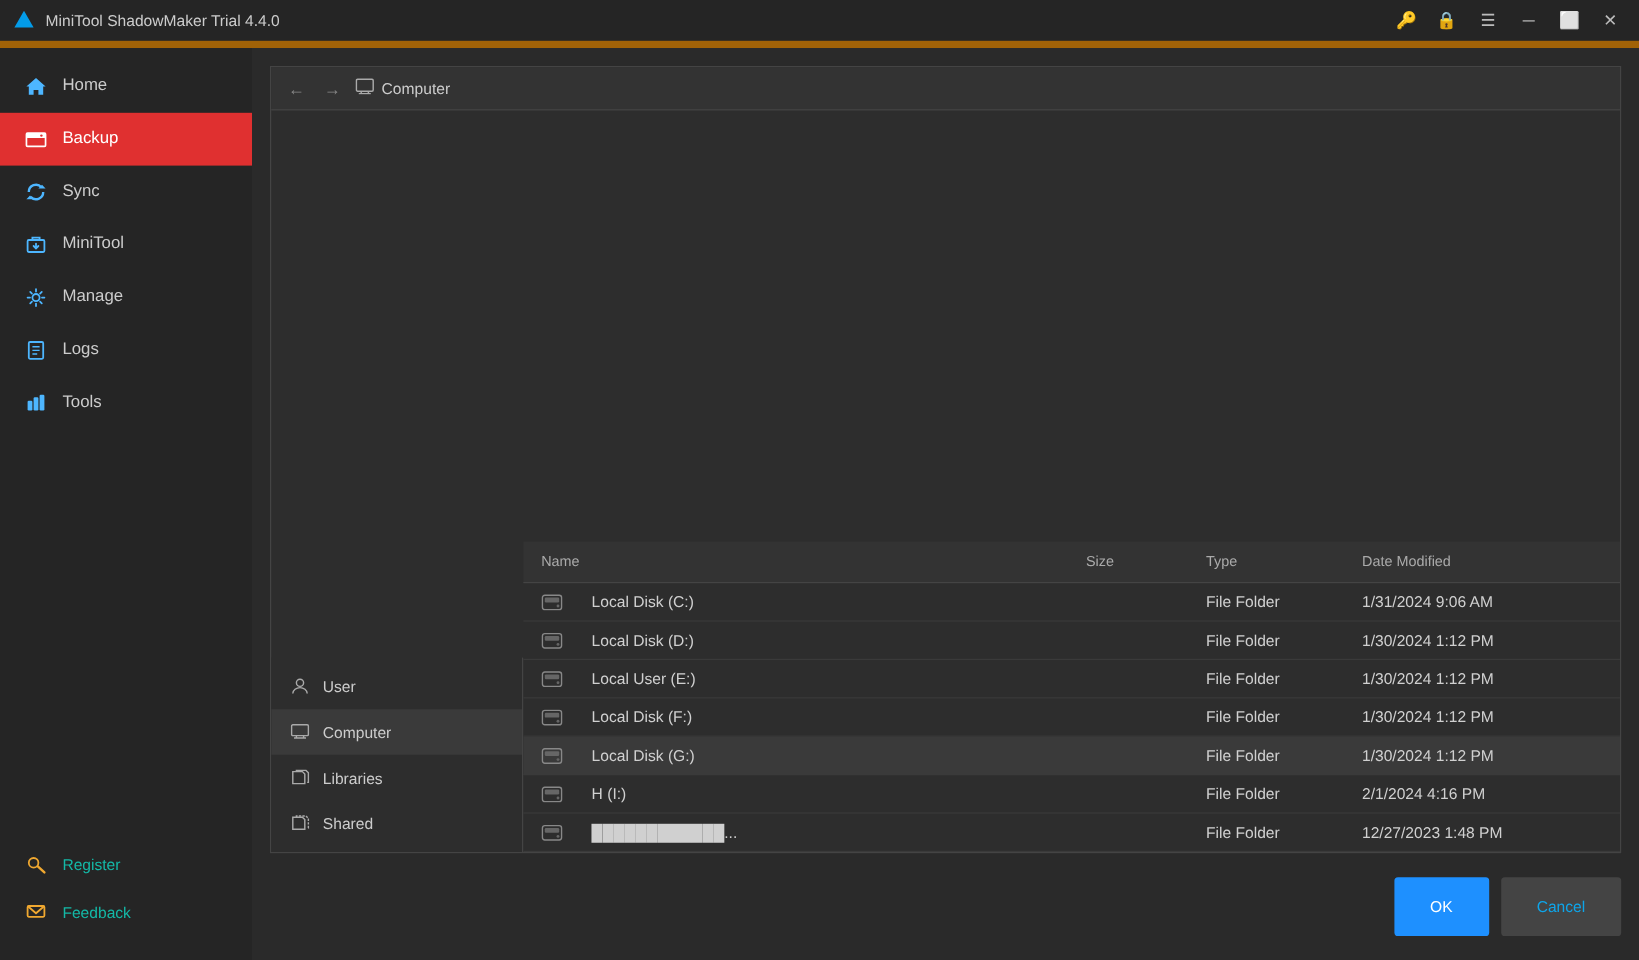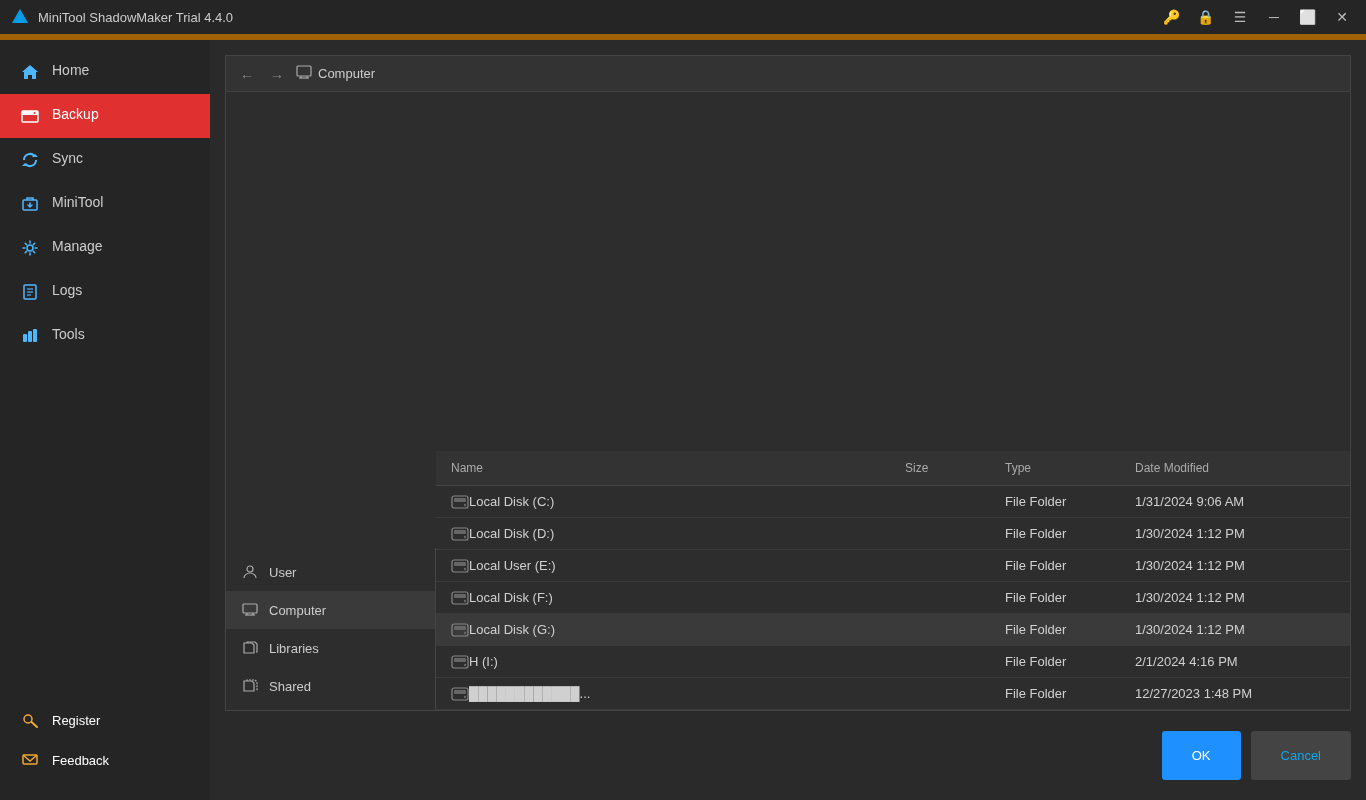--- a/index.html
+++ b/index.html
@@ -92,21 +92,21 @@
     .sidebar-bottom {
       padding: 10px 0 20px 0;
       display: flex;
       flex-direction: column;
     }
     .sidebar-bottom-item {
       display: flex;
       align-items: center;
       padding: 10px 20px;
       cursor: pointer;
-      color: #ffffff;
+      color: #14b8a6;
       font-size: 13px;
       gap: 12px;
     }
 
     
     .content {
       flex: 1;
       background: #2a2a2a;
       display: flex;
       flex-direction: column;
@@ -214,21 +214,21 @@
       border-bottom: 1px solid #3a3a3a;
       cursor: pointer;
       align-items: center;
       color: #d0d0d0;
       font-size: 13px;
     }
     .file-row.highlighted { background: #3a3a3a; }
     .file-name {
       display: flex;
       align-items: center;
-      gap: 0;
+      gap: 24px;
     }
 
     
     .action-bar {
       display: flex;
       justify-content: flex-end;
       gap: 10px;
       padding: 5px 0;
     }
     .btn {

